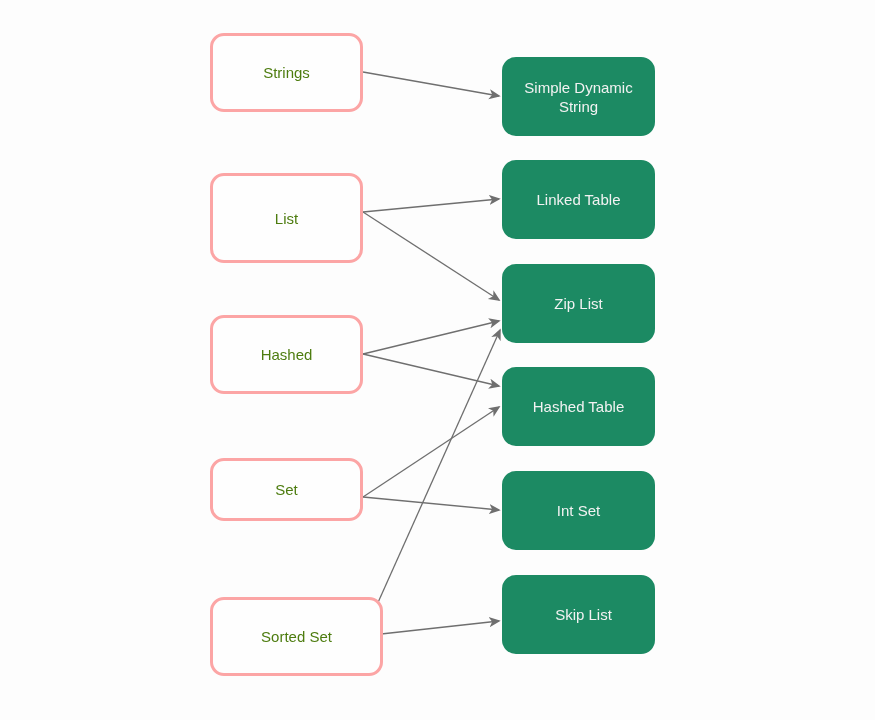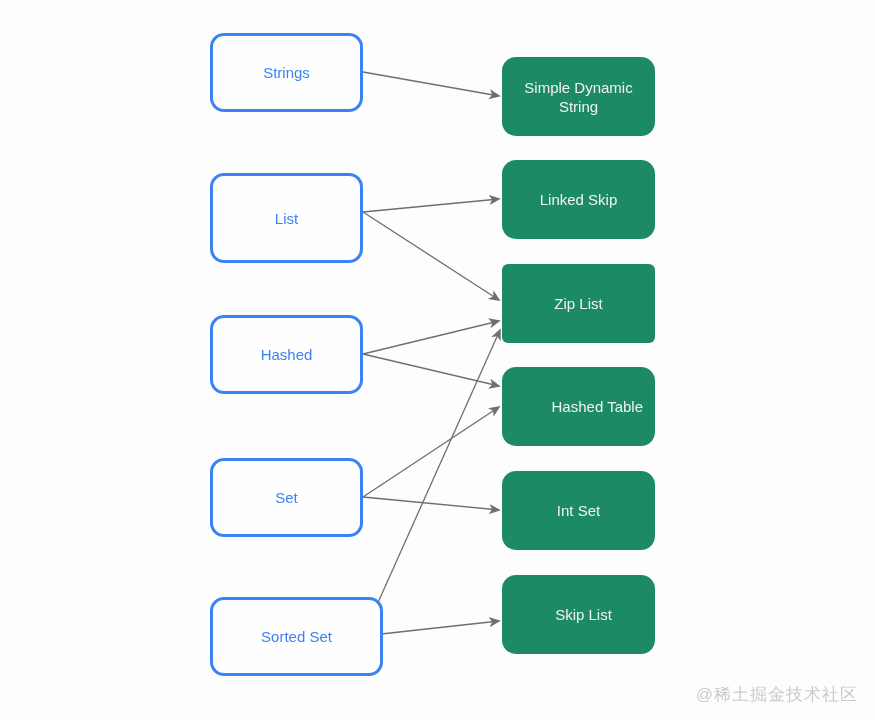--- a/index.html
+++ b/index.html
@@ -30,22 +30,22 @@
     align-items: center;
     justify-content: center;
     text-align: center;
     border-radius: 14px;
     font-size: 15px;
     line-height: 19px;
     padding: 6px 12px;
   }
   .box.left {
     background: #fefefe;
-    border: 3px solid #3b82f6;
-    color: #3b82f6;
+    border: 3px solid #fca5a5;
+    color: #4d7c0f;
     text-align: center;
   }
   .box.right {
     background: #1c8a63;
     border: none;
     color: #f2f2f2;
   }
   #watermark {
     position: absolute;
     right: 17px;
@@ -78,39 +78,38 @@
   <div id="nodes">
       <div class="box left" style="left: 210px; top: 33px; width: 153px; height: 79px;">
         <span>Strings</span>
       </div>
       <div class="box left" style="left: 210px; top: 173px; width: 153px; height: 90px;">
         <span>List</span>
       </div>
       <div class="box left" style="left: 210px; top: 315px; width: 153px; height: 79px;">
         <span>Hashed</span>
       </div>
-      <div class="box left" style="left: 210px; top: 458px; width: 153px; height: 79px;">
+      <div class="box left" style="left: 210px; top: 458px; width: 153px; height: 63px;">
         <span>Set</span>
       </div>
       <div class="box left" style="left: 210px; top: 597px; width: 173px; height: 79px;">
         <span>Sorted Set</span>
       </div>
       <div class="box right" style="left: 502px; top: 57px; width: 153px; height: 79px;">
         <span>Simple Dynamic String</span>
       </div>
       <div class="box right" style="left: 502px; top: 160px; width: 153px; height: 79px;">
-        <span>Linked Skip</span>
+        <span>Linked Table</span>
       </div>
-      <div class="box right" style="left: 502px; top: 264px; width: 153px; height: 79px; border-radius: 6px;">
+      <div class="box right" style="left: 502px; top: 264px; width: 153px; height: 79px;">
         <span>Zip List</span>
       </div>
-      <div class="box right" style="left: 502px; top: 367px; width: 153px; height: 79px; justify-content: flex-end;">
+      <div class="box right" style="left: 502px; top: 367px; width: 153px; height: 79px;">
         <span>Hashed Table</span>
       </div>
       <div class="box right" style="left: 502px; top: 471px; width: 153px; height: 79px; text-align: right;">
         <span>Int Set</span>
       </div>
       <div class="box right" style="left: 502px; top: 575px; width: 153px; height: 79px; padding-left: 22px;">
         <span>Skip List</span>
       </div>
     </div>
-  <div id="watermark">@稀土掘金技术社区</div>
 </div>
 
 </body></html>

